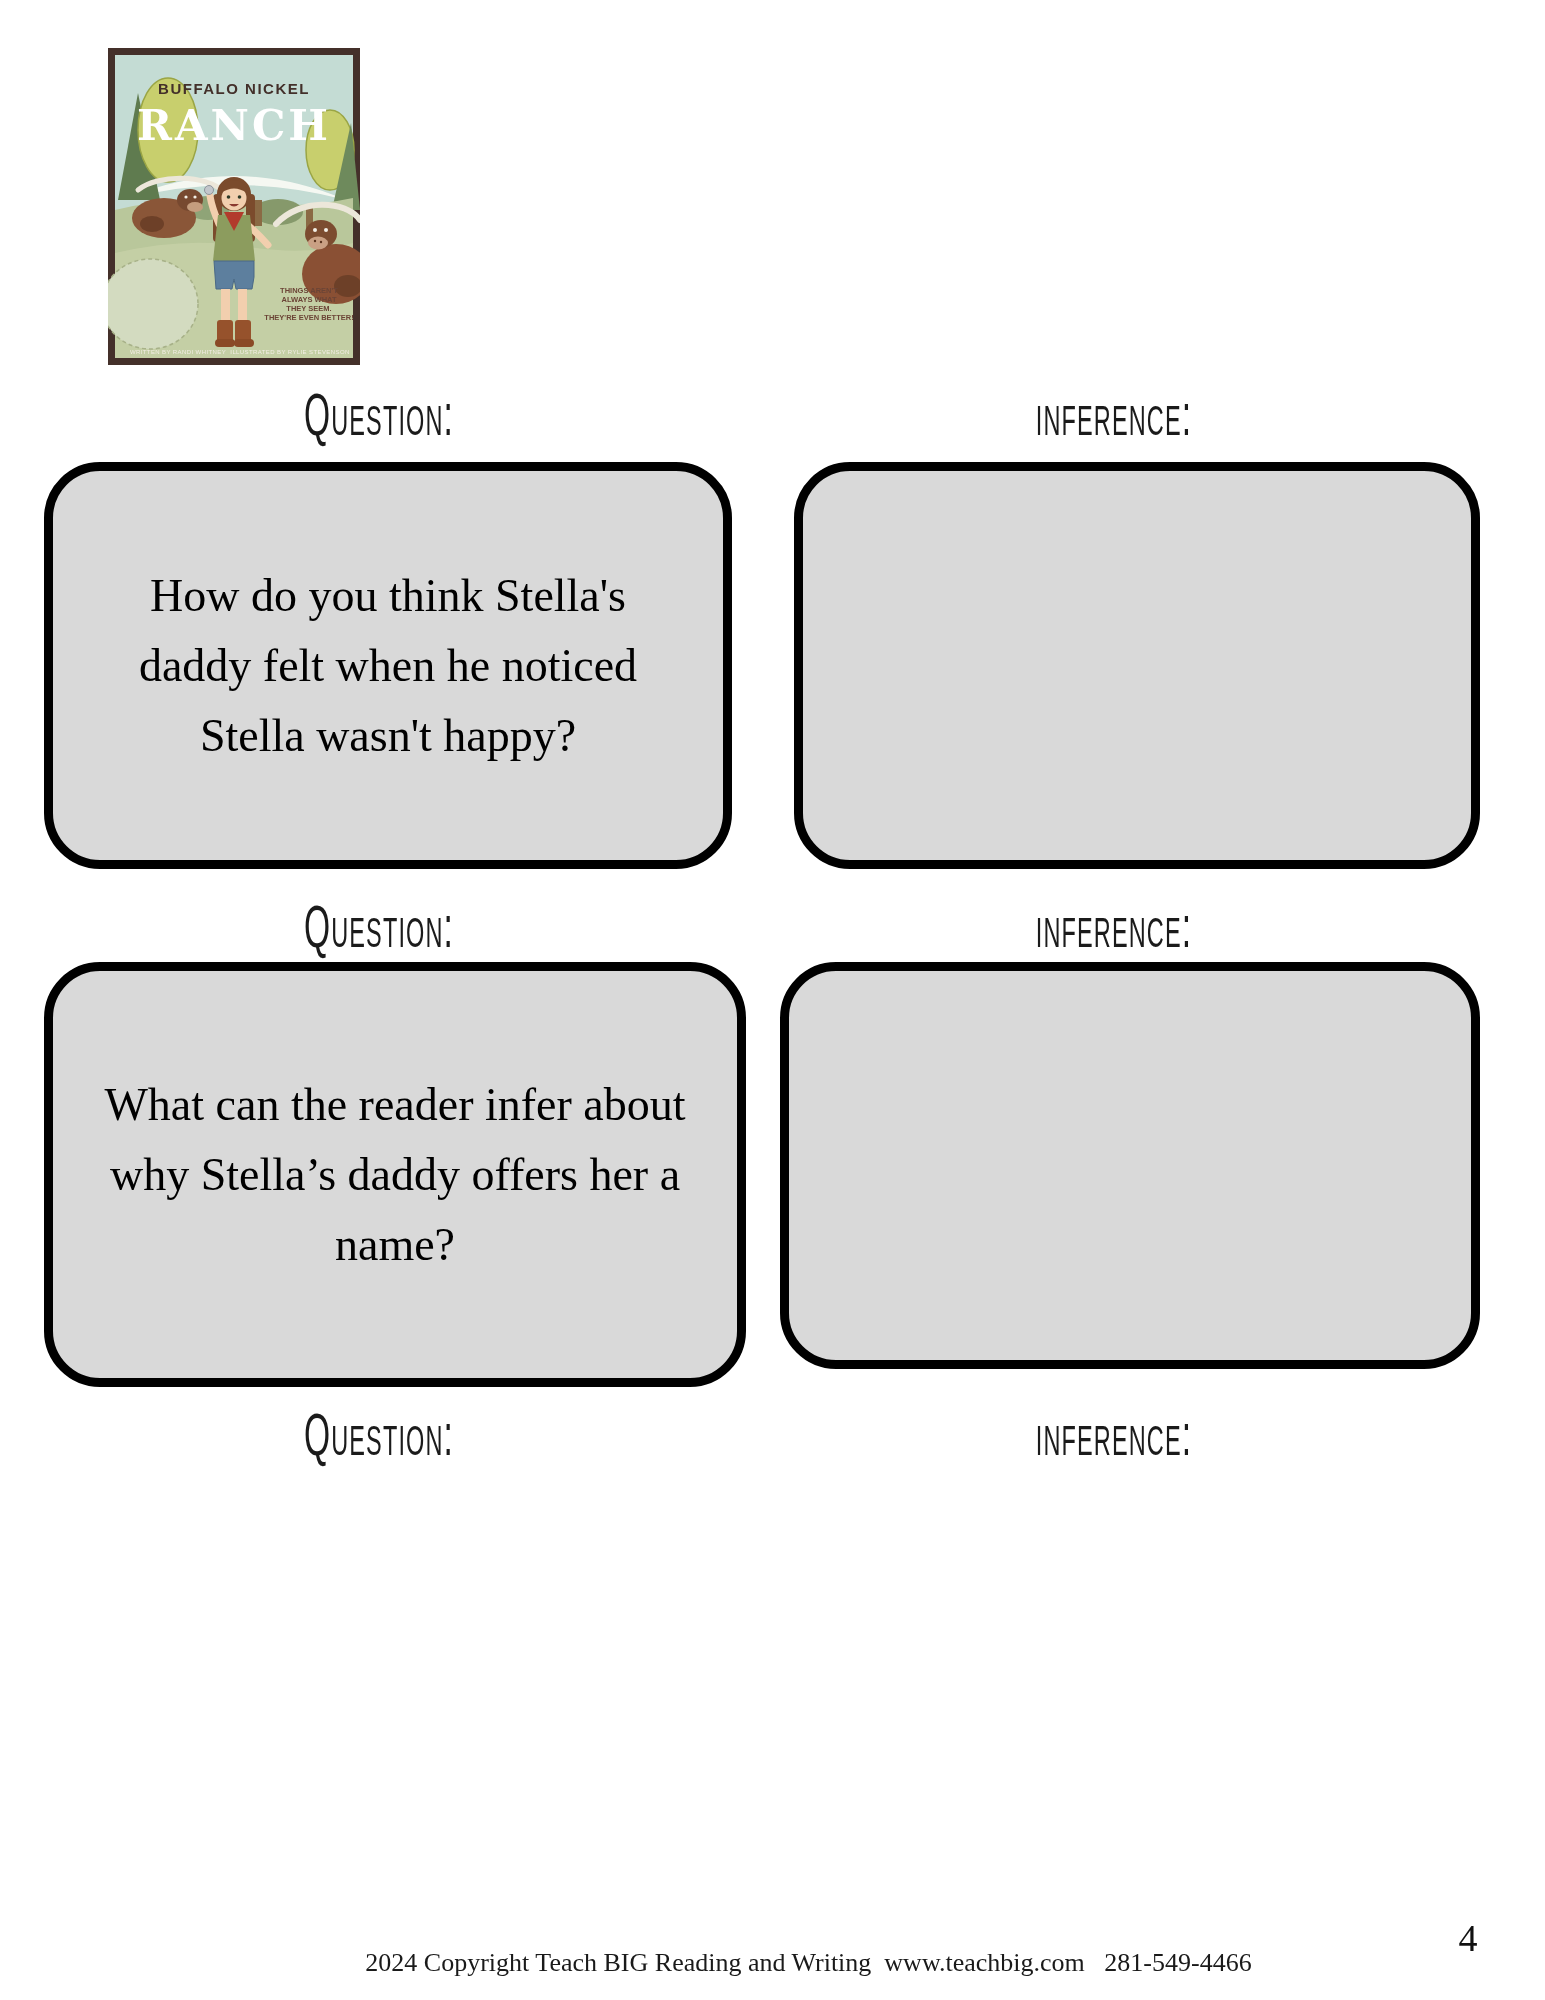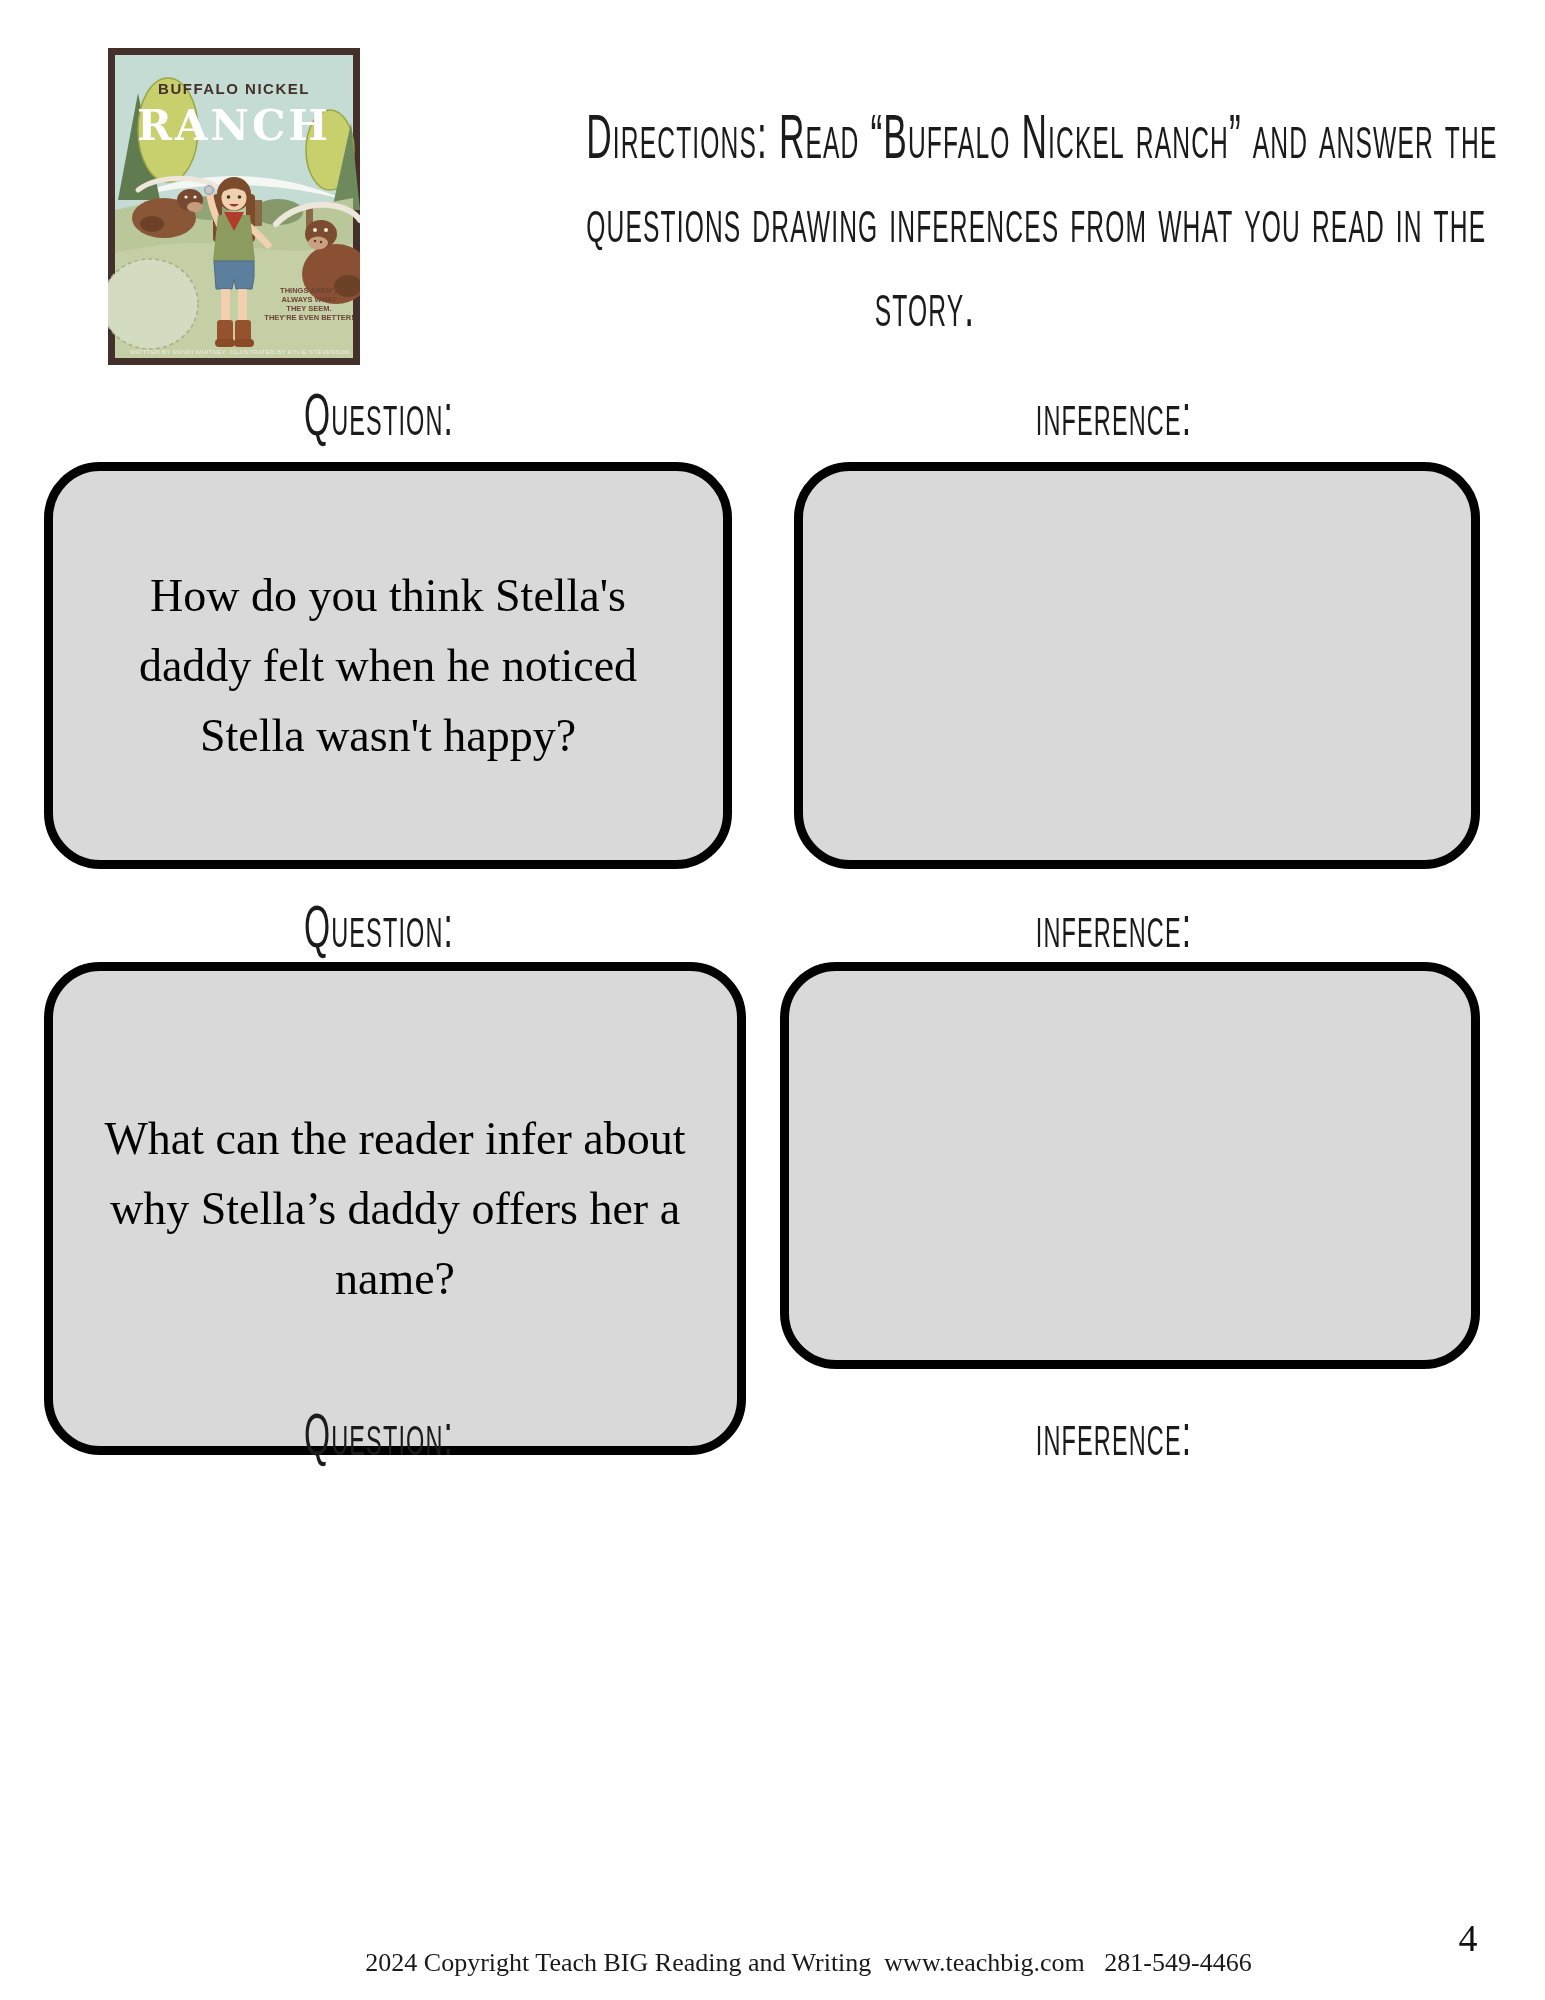--- a/index.html
+++ b/index.html
@@ -127,25 +127,20 @@
       <text x="201" y="254">ALWAYS WHAT</text>
       <text x="201" y="263">THEY SEEM.</text>
       <text x="201" y="272">THEY'RE EVEN BETTER!</text>
     </g>
     <g font-family="Liberation Sans, sans-serif" font-size="6" fill="#f2eee4" text-anchor="middle" letter-spacing="0.4">
       <text x="70" y="306">WRITTEN BY RANDI WHITNEY</text>
       <text x="182" y="306">ILLUSTRATED BY RYLIE STEVENSON</text>
     </g>
   </svg>
 
-  <div class="directions">
-    <span class="hand-line">Directions: Read “Buffalo Nickel ranch” and answer the</span>
-    <span class="hand-line">questions drawing inferences from what you read in the</span>
-    <span class="hand-line">story.</span>
-  </div>
 
   <div class="label-row" style="top:378px;">
     <div class="label-cell-q">
         <span class="hand-line">Question:</span>
       </div>
     <div class="label-cell-i">
         <span class="hand-line">inference:</span>
       </div>
   </div>
   <div class="box-row" style="top:462px;height:407px;gap:28px;">
@@ -161,21 +156,21 @@
 
   <div class="label-row" style="top:890px;">
     <div class="label-cell-q">
         <span class="hand-line">Question:</span>
       </div>
     <div class="label-cell-i">
         <span class="hand-line">inference:</span>
       </div>
   </div>
   <div class="box-row" style="top:962px;height:407px;">
-    <div class="qbox" style="height:493px;">
+    <div class="qbox" style="height:425px;">
       <div class="qtext">
         <div>What can the reader infer about</div>
         <div>why Stella’s daddy offers her a</div>
         <div>name?</div>
       </div>
     </div>
     <div class="ibox" style="height:407px;"></div>
   </div>
 
   <div class="label-row" style="top:1398px;">

